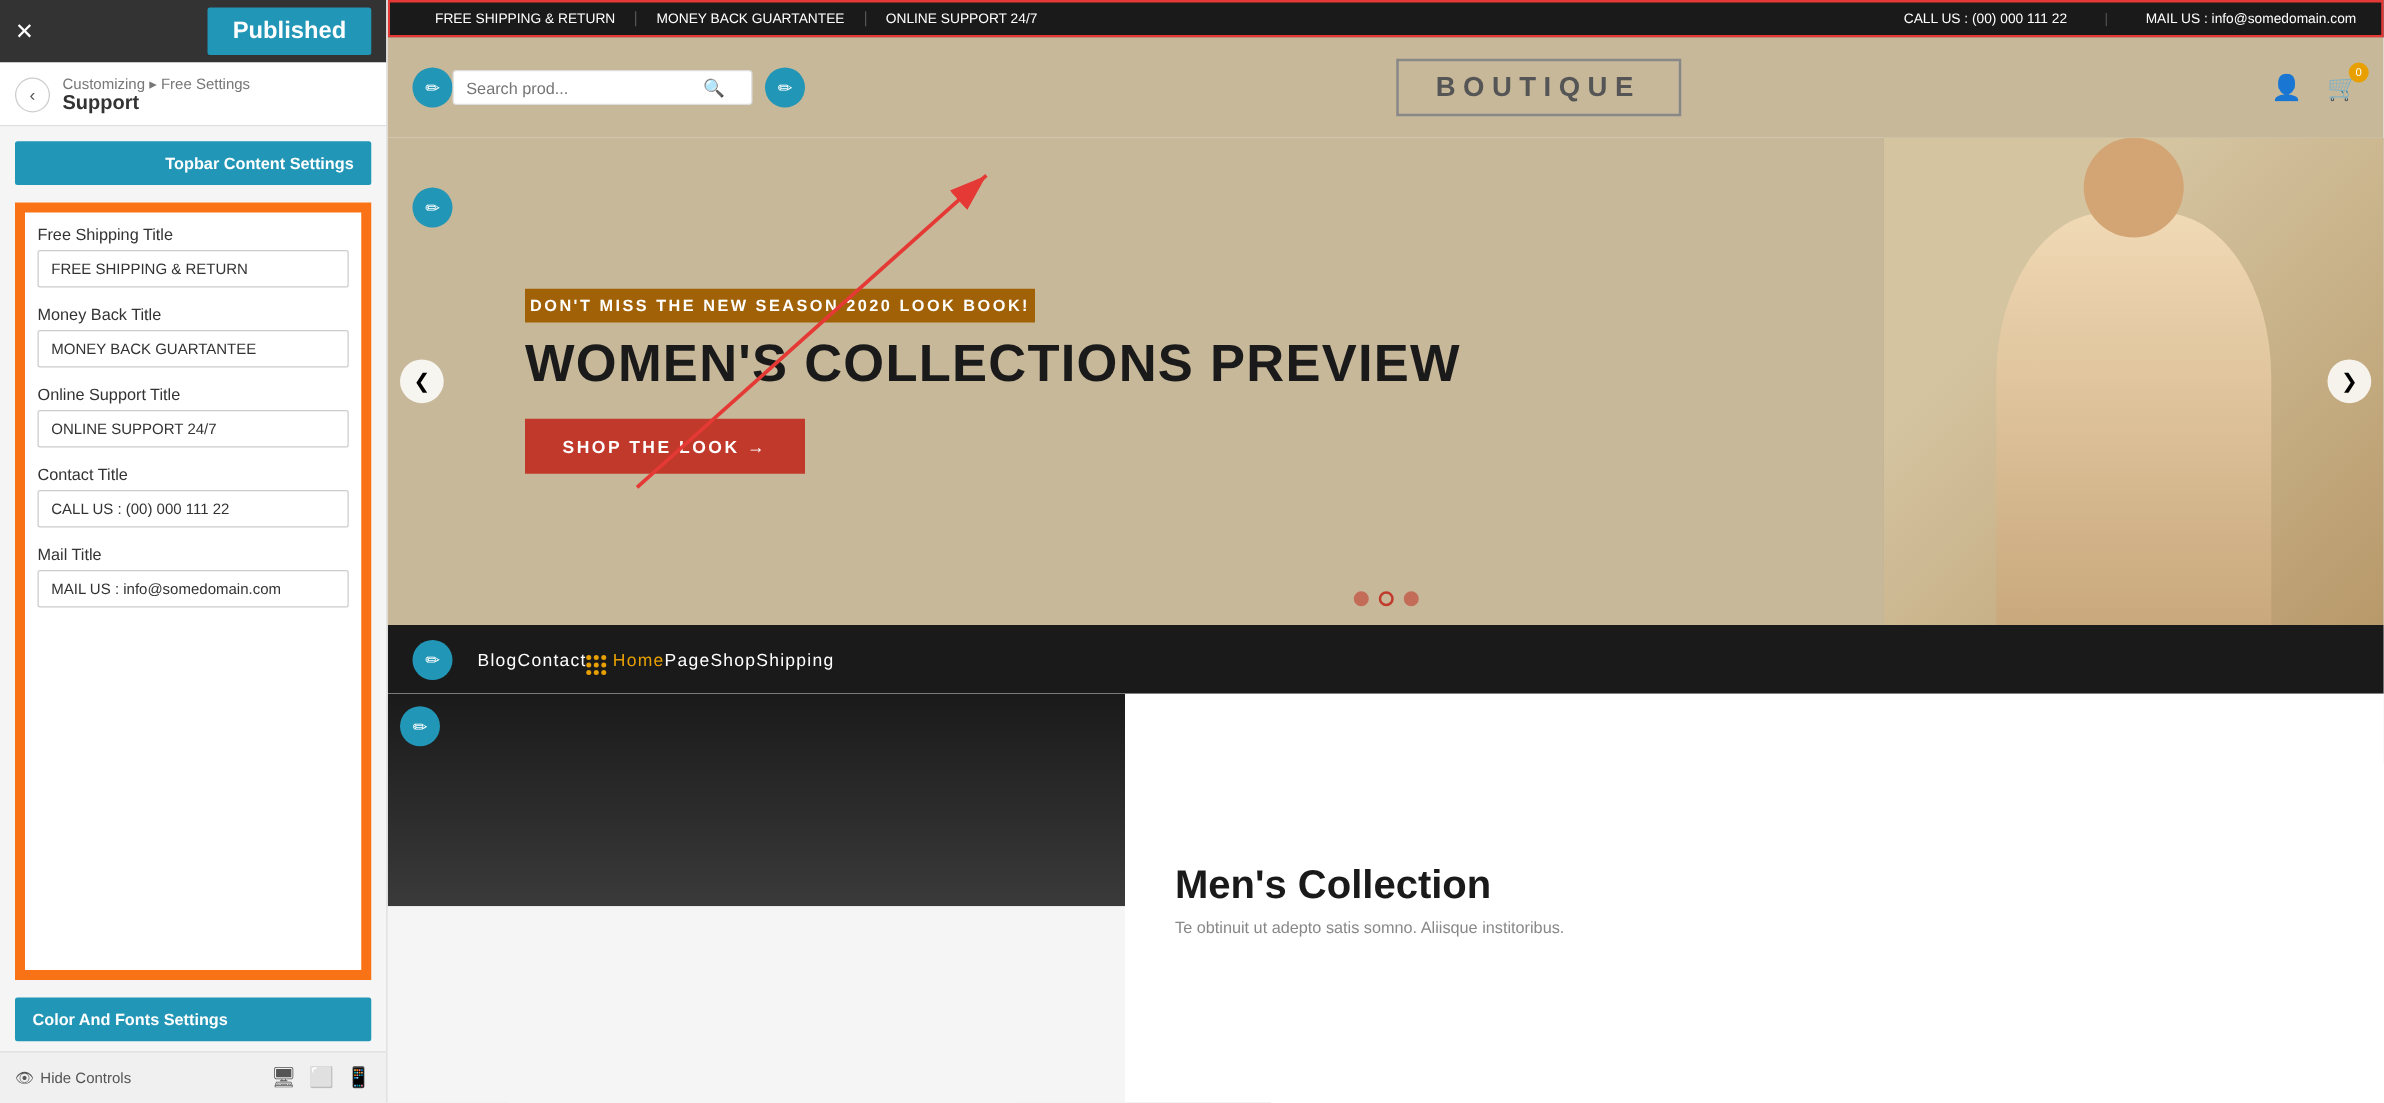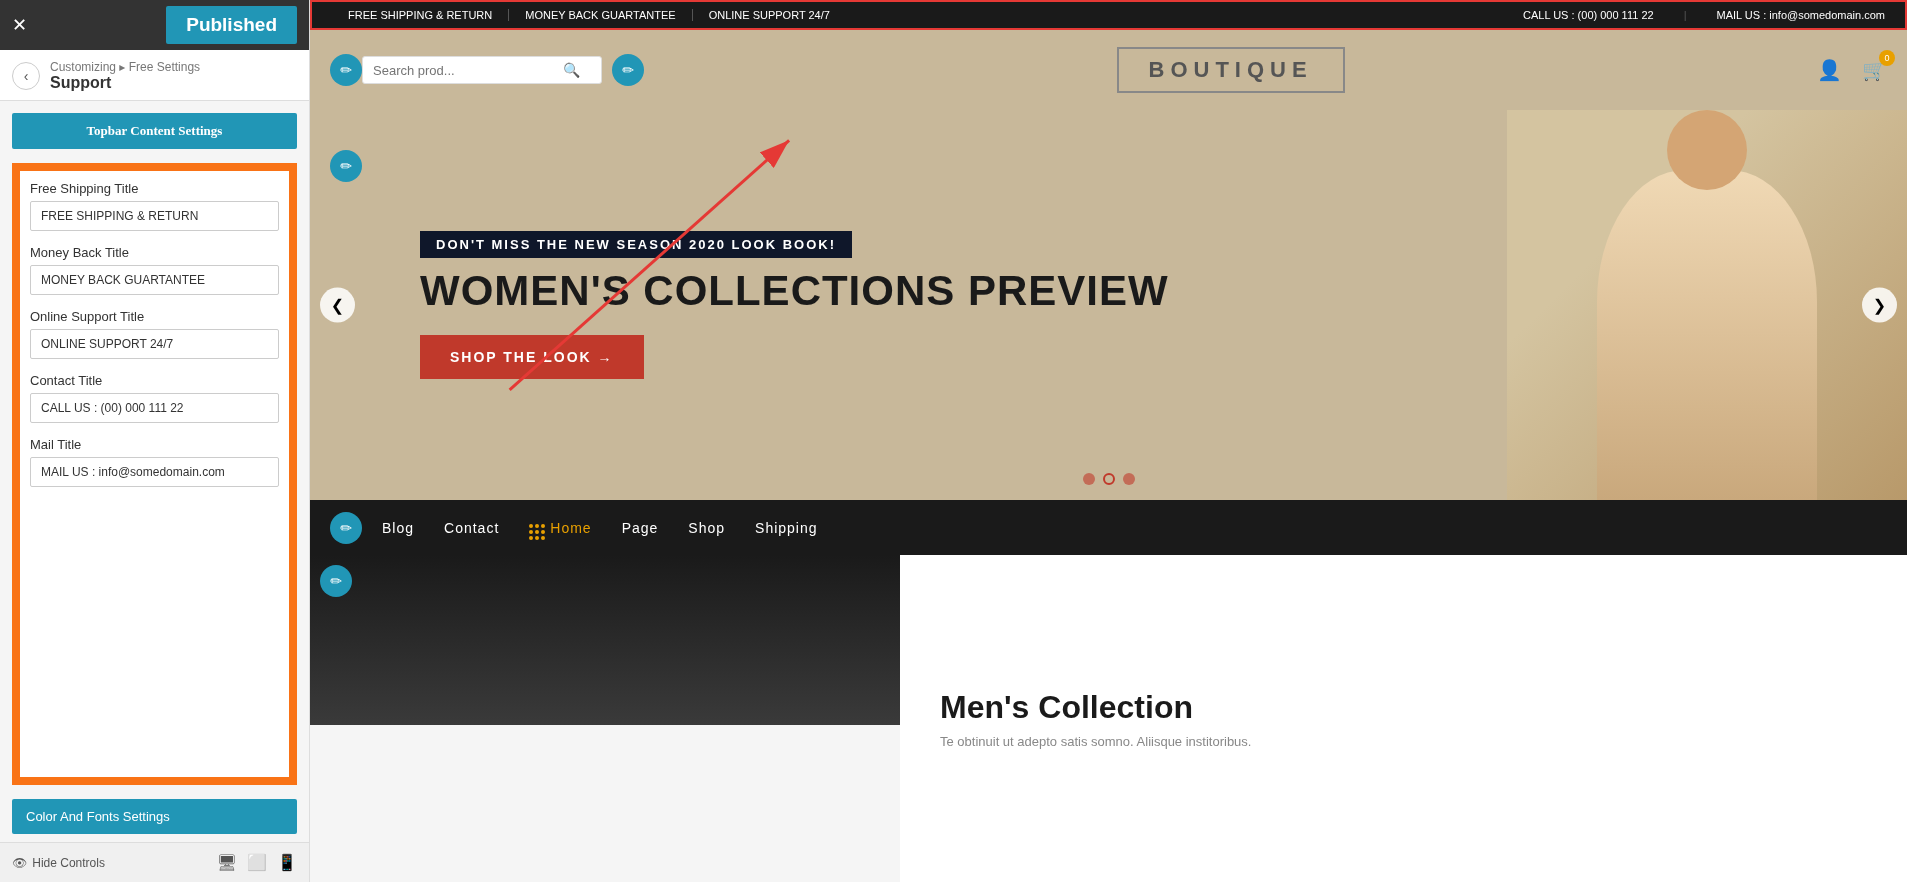--- a/index.html
+++ b/index.html
@@ -78,23 +78,22 @@
     .topbar-content-btn {
       background: #2196b6;
       color: #fff;
       border: none;
       padding: 10px 14px;
       font-size: 13px;
       font-weight: bold;
       cursor: pointer;
       margin: 12px 12px 6px 12px;
       width: calc(100% - 24px);
-      text-align: center;
+      text-align: right;
       border-radius: 2px;
-      font-family: Liberation Serif, serif;
     }
 
     .form-section {
       border: 8px solid #f97316;
       margin: 8px 12px;
       background: #fff;
       padding: 10px;
       flex: 1;
       overflow-y: auto;
     }
@@ -118,21 +117,21 @@
       border-radius: 2px;
       background: #fff;
     }
 
     .color-fonts-btn {
       background: #2196b6;
       color: #fff;
       border: none;
       padding: 10px 14px;
       font-size: 13px;
-      font-weight: normal;
+      font-weight: bold;
       cursor: pointer;
       margin: 6px 12px 8px 12px;
       width: calc(100% - 24px);
       text-align: left;
       border-radius: 2px;
     }
 
     .panel-footer {
       background: #f0f0f0;
       padding: 10px 12px;
@@ -303,23 +302,23 @@
       align-items: center;
       justify-content: center;
       color: #fff;
       font-size: 14px;
       cursor: pointer;
       position: absolute;
       left: 20px;
       top: 40px;
     }
     .hero-subtitle {
-      background: #0f172a;
-      color: #fff;
-      padding: 6px 16px;
+      background: #a16207;
+      color: #fff;
+      padding: 6px 4px;
       font-size: 13px;
       font-weight: bold;
       letter-spacing: 2px;
       display: inline-block;
       margin-bottom: 10px;
     }
     .hero-title {
       font-size: 42px;
       font-weight: 900;
       color: #1a1a1a;
@@ -423,21 +422,20 @@
       align-items: center;
       justify-content: center;
       color: #fff;
       font-size: 14px;
       cursor: pointer;
       margin-right: 20px;
       flex-shrink: 0;
     }
     .nav-items {
       display: flex;
-      gap: 30px;
       align-items: center;
     }
     .nav-item {
       color: #fff;
       text-decoration: none;
       font-size: 14px;
       letter-spacing: 1px;
       cursor: pointer;
     }
     .nav-item.active {

